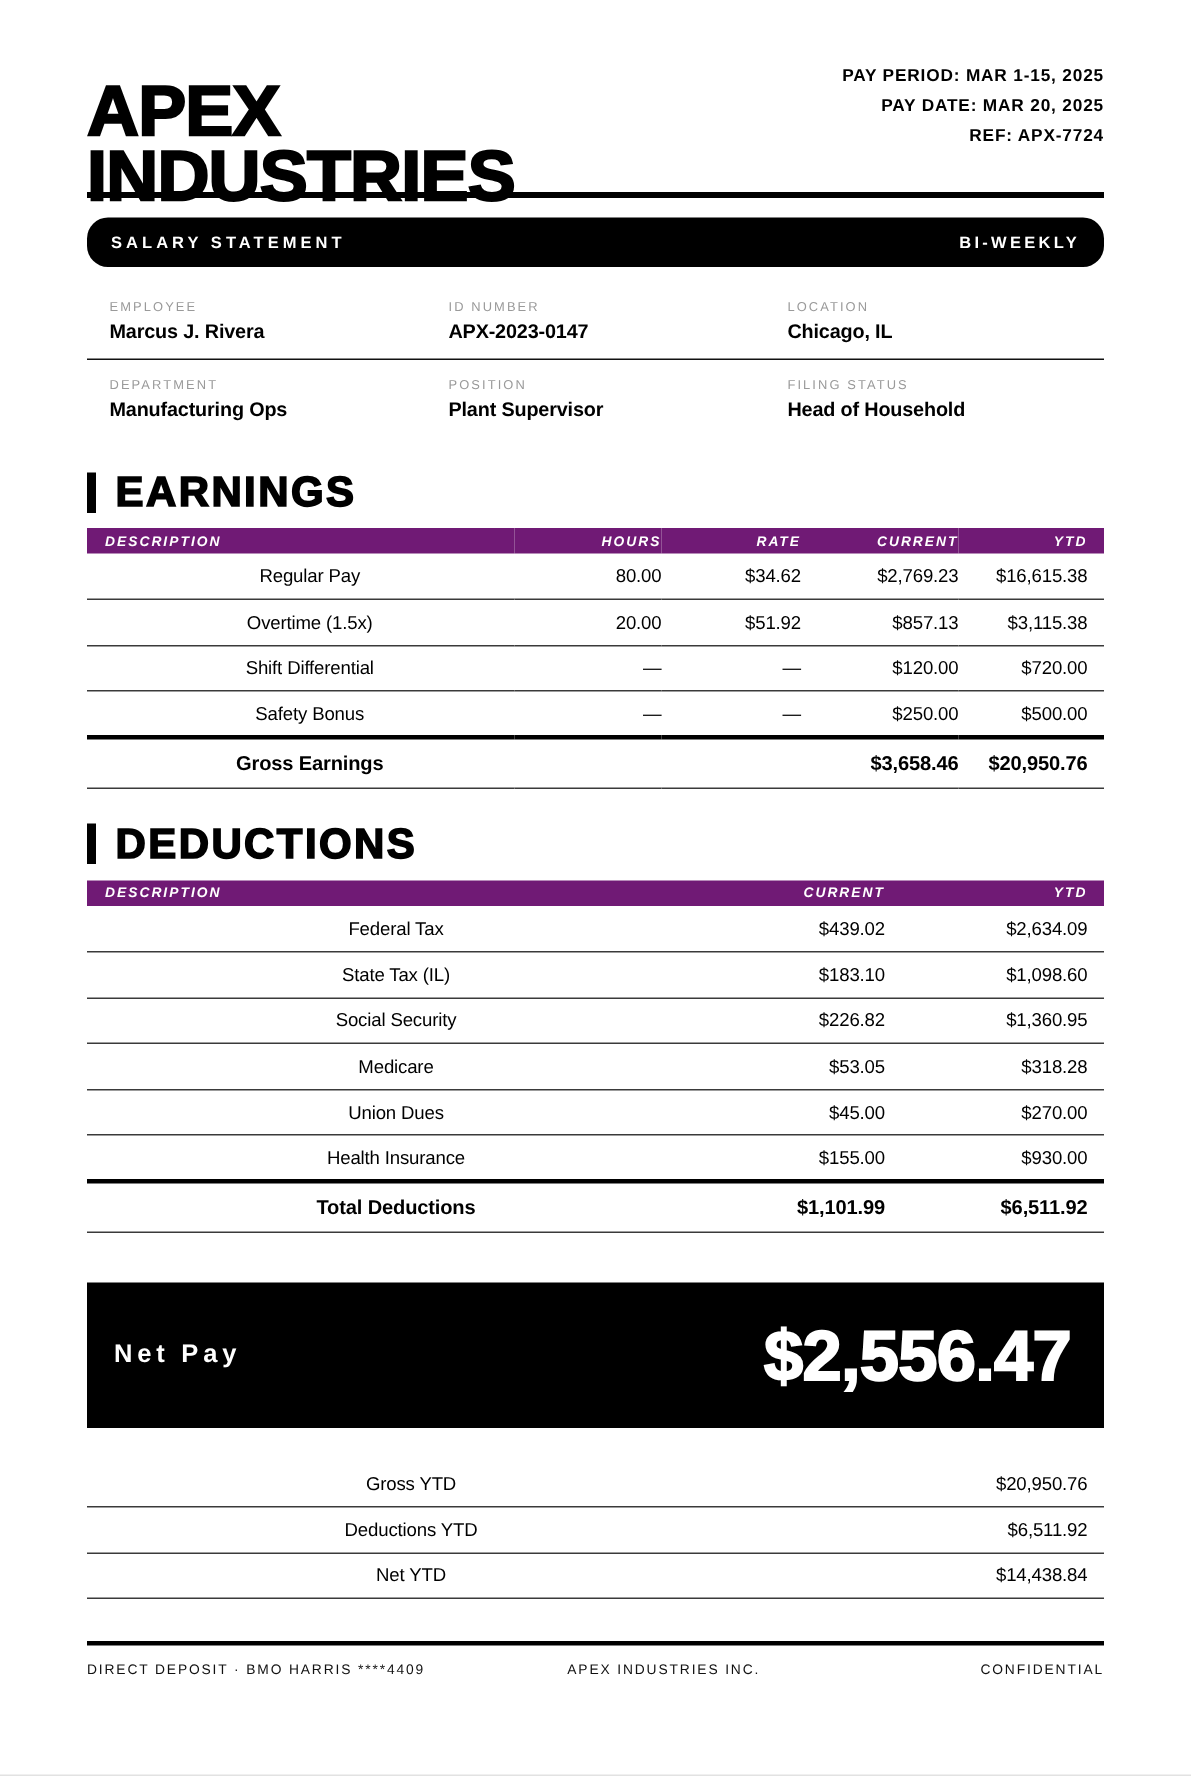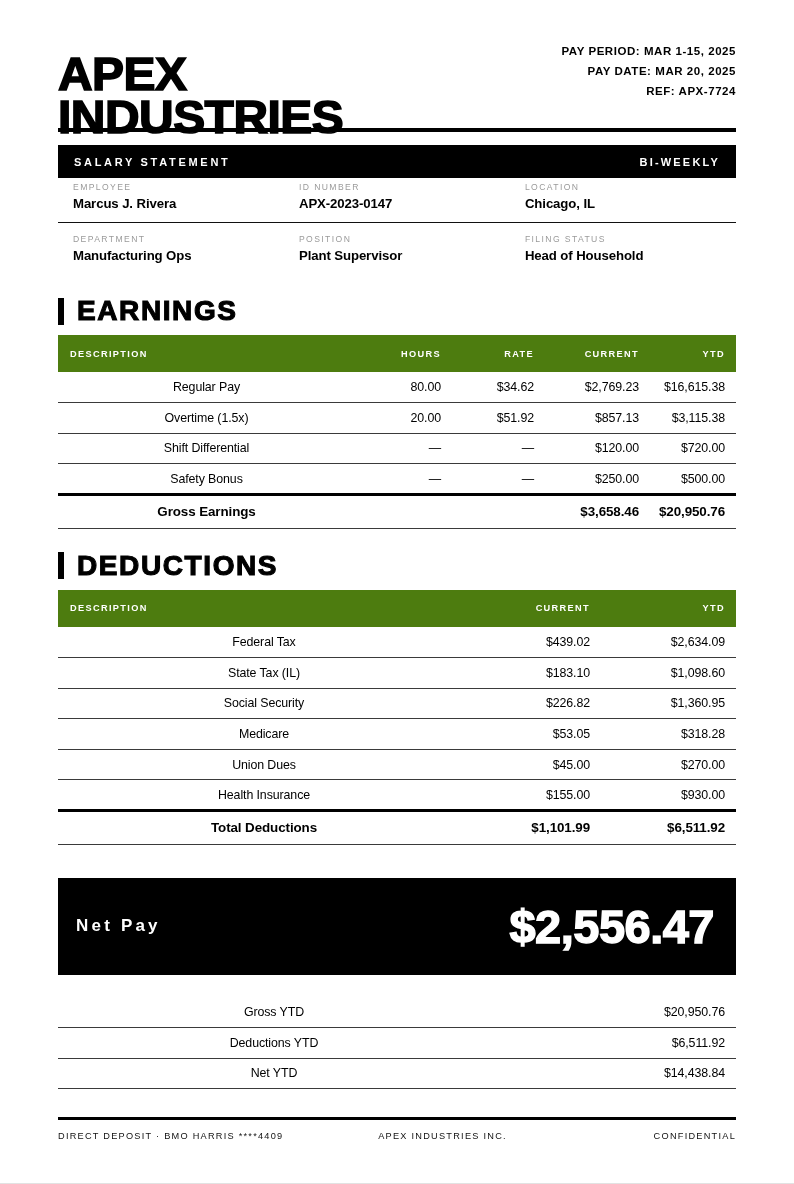--- a/index.html
+++ b/index.html
@@ -73,36 +73,38 @@
   
   .banner {
     margin-top: 13px;
     background: #000;
     color: #fff;
     height: 33px;
     display: flex;
     align-items: center;
     justify-content: space-between;
     padding: 0 16px;
+    border-radius: 14px;
   }
   .banner .b-left {
     font-size: 11px;
     font-weight: 700;
     letter-spacing: 2.7px;
     text-transform: uppercase;
   }
   .banner .b-right {
     font-size: 11px;
     font-weight: 700;
     letter-spacing: 2.2px;
     text-transform: uppercase;
   }
 
   
   .info {
+    margin-top: 17px;
   }
   .info-row {
     display: flex;
     padding: 4px 0 11px 0;
   }
   .info-row + .info-row {
     border-top: 1.4px solid #111;
     padding-top: 11px;
   }
   .info-cell {
@@ -147,28 +149,29 @@
     -webkit-text-stroke: 1.1px #000;
   }
 
   
   table {
     width: 100%;
     border-collapse: collapse;
     table-layout: fixed;
   }
   thead th {
-    background: #4d7c0f;
+    background: #701a75;
     color: #fff;
     font-size: 9.2px;
     font-weight: 700;
     letter-spacing: 1.35px;
     text-transform: uppercase;
-    height: 37px;
+    height: 17px;
     vertical-align: middle;
+    font-style: italic;
   }
   thead th.c-desc { text-align: left; padding-left: 12px; }
   thead th.num { text-align: right; }
   thead th.c-ytd { padding-right: 11px; }
 
   tbody td {
     font-size: 12.4px;
     height: 30.6px;
     vertical-align: middle;
     border-bottom: 1.1px solid #3a3a3a;

